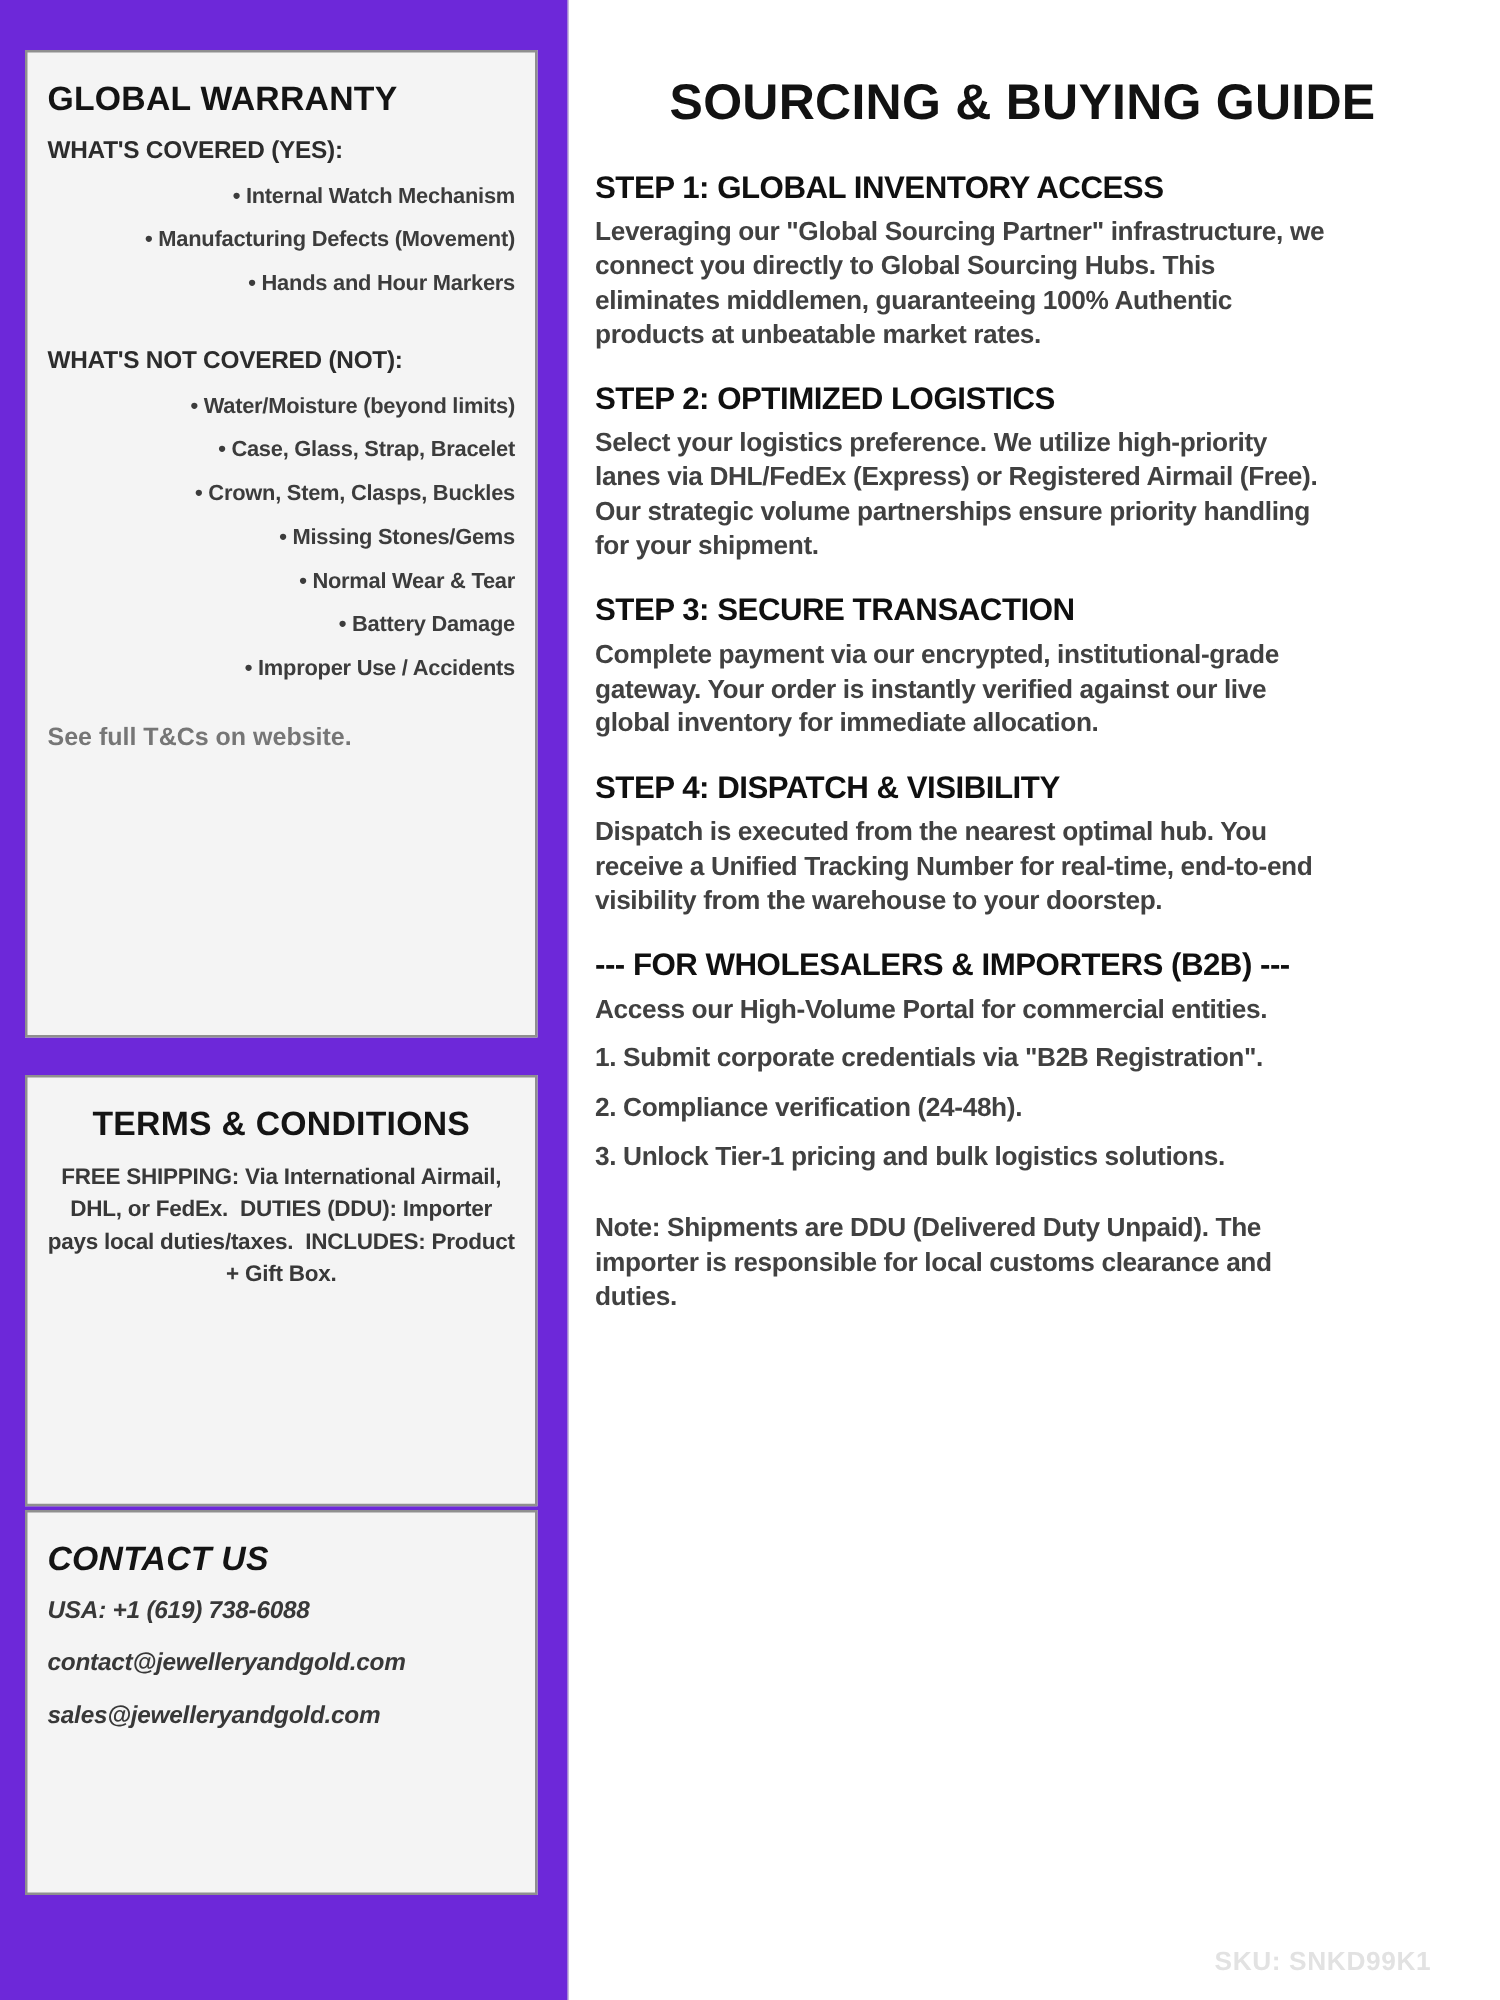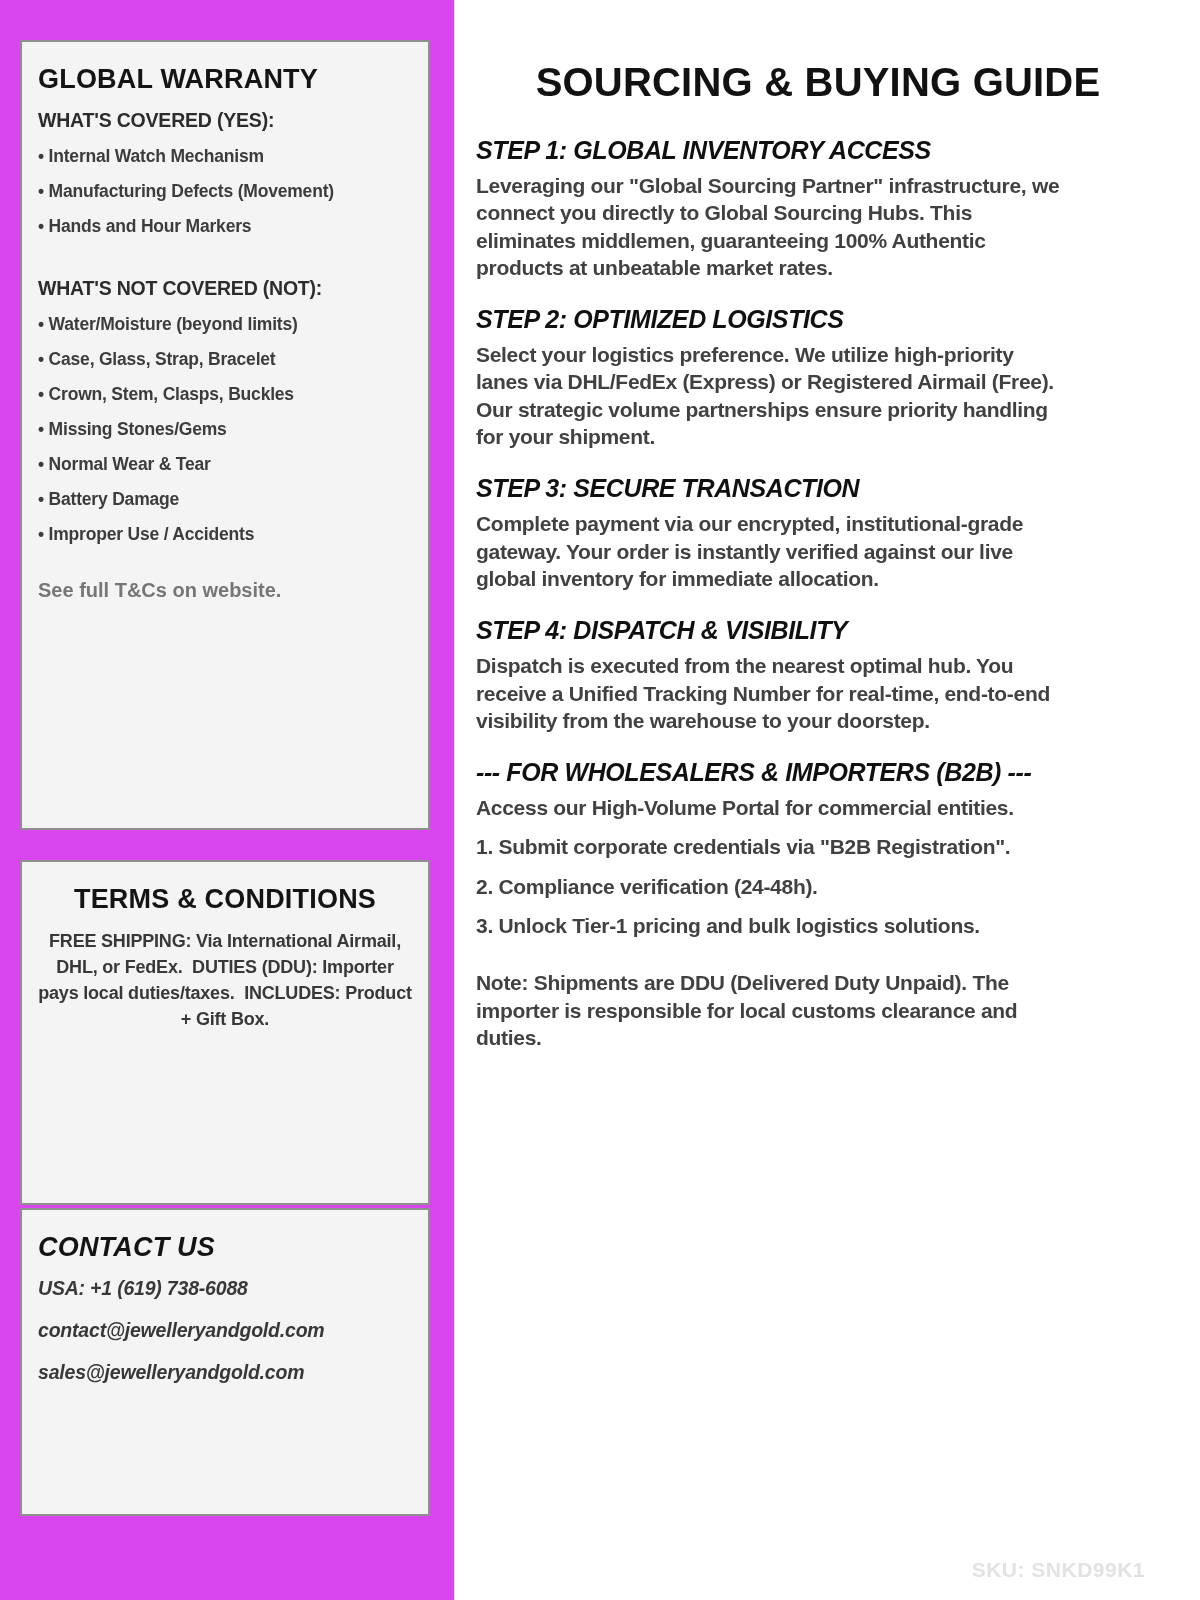--- a/index.html
+++ b/index.html
@@ -7,41 +7,41 @@
     width: 1200px; height: 1600px;
     background: #ffffff;
     font-family: "Liberation Sans", sans-serif;
     -webkit-font-smoothing: antialiased;
   }
   .page { position: relative; width: 1200px; height: 1600px; overflow: hidden; }
 
   
   .sidebar {
     position: absolute; left: 0; top: 0; width: 455px; height: 1600px;
-    background: #d946ef; border-right: 1px solid #dcdcdc; box-sizing: border-box;
+    background: #6d28d9; border-right: 1px solid #dcdcdc; box-sizing: border-box;
   }
   .box {
     position: absolute; left: 20px; width: 410px;
     border: 2px solid #8f8f8f; background: #f4f4f4;
     padding: 16px 16px; box-sizing: border-box;
   }
   .box-warranty { top: 40px;  height: 790px; }
   .box-terms    { top: 860px; height: 345px; text-align: center; }
   .box-contact  { top: 1208px; height: 308px; font-style: italic; }
 
   .box h2 {
     margin: 6px 0 14px 0; font-size: 27px; font-weight: 800;
     color: #141414; letter-spacing: 0.2px;
   }
   .box h3 {
     margin: 0 0 6px 0; font-size: 19.5px; font-weight: 800;
     color: #2c2c2c; letter-spacing: -0.2px;
   }
   .box h3.second { margin-top: 40px; }
-  .box ul { list-style: none; margin: 0; padding: 0; }
+  .box ul { list-style: none; margin: 0; padding: 0; text-align: right; }
   .box li {
     font-size: 17.5px; font-weight: 700; color: #3c3c3c;
     margin: 14px 0; letter-spacing: -0.2px;
   }
   .box li::before { content: "\2022\00a0 "; color: #3c3c3c; }
   .footnote {
     margin: 34px 0 0 0; font-size: 20px; font-weight: 700; color: #767676;
   }
   .terms-body {
     margin: 6px 0 0 0; font-size: 18px; font-weight: 700; color: #383838;
@@ -57,21 +57,21 @@
     position: absolute; left: 456px; top: 0; width: 744px; height: 1600px;
     padding: 58px 40px 0 20px; box-sizing: border-box;
   }
   .main-title {
     margin: 0 0 28px 0; text-align: center;
     font-size: 40px; font-weight: 800; color: #121212;
     letter-spacing: 0.2px; line-height: 48px;
   }
   .step-heading {
     margin: 0 0 6px 0; font-size: 25px; font-weight: 800; color: #101010;
-    letter-spacing: -0.4px; line-height: 32px; font-stretch: condensed; font-style: italic;
+    letter-spacing: -0.4px; line-height: 32px; font-stretch: condensed;
   }
   .step-body {
     margin: 0 0 22px 0; max-width: 585px;
     font-size: 21px; font-weight: 700; color: #414141;
     letter-spacing: -0.3px; line-height: 1.3; font-stretch: condensed;
   }
   .b2b-heading { margin-top: 0; }
   .b2b-item { margin-bottom: 12px; }
   .b2b-intro { margin-bottom: 12px; }
   .note { margin-top: 30px; }

